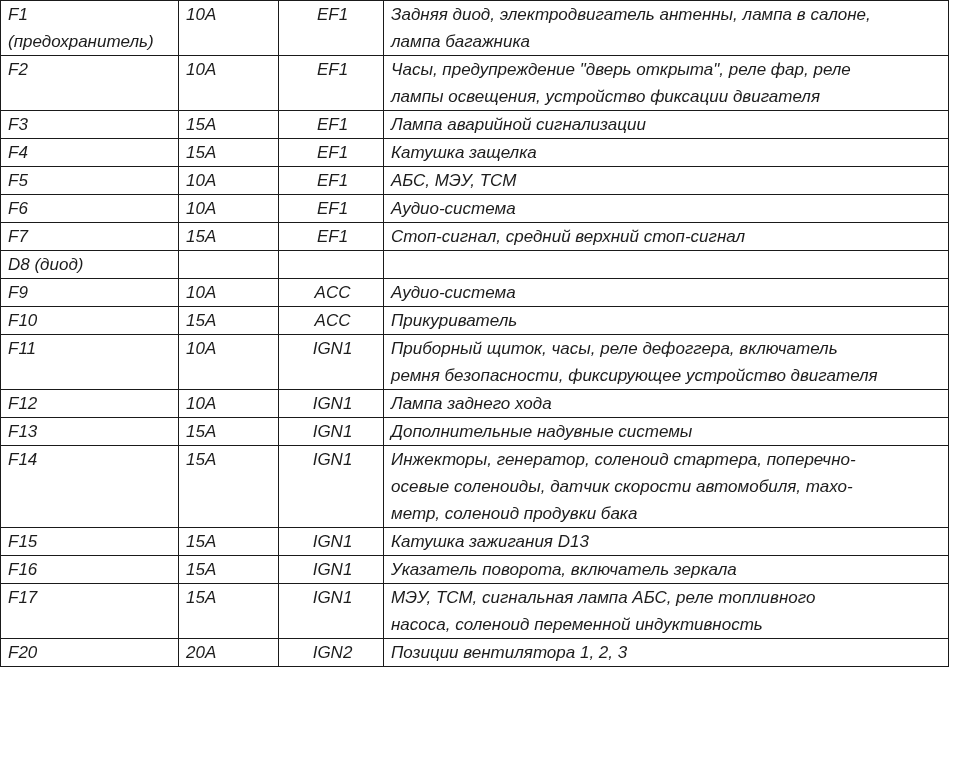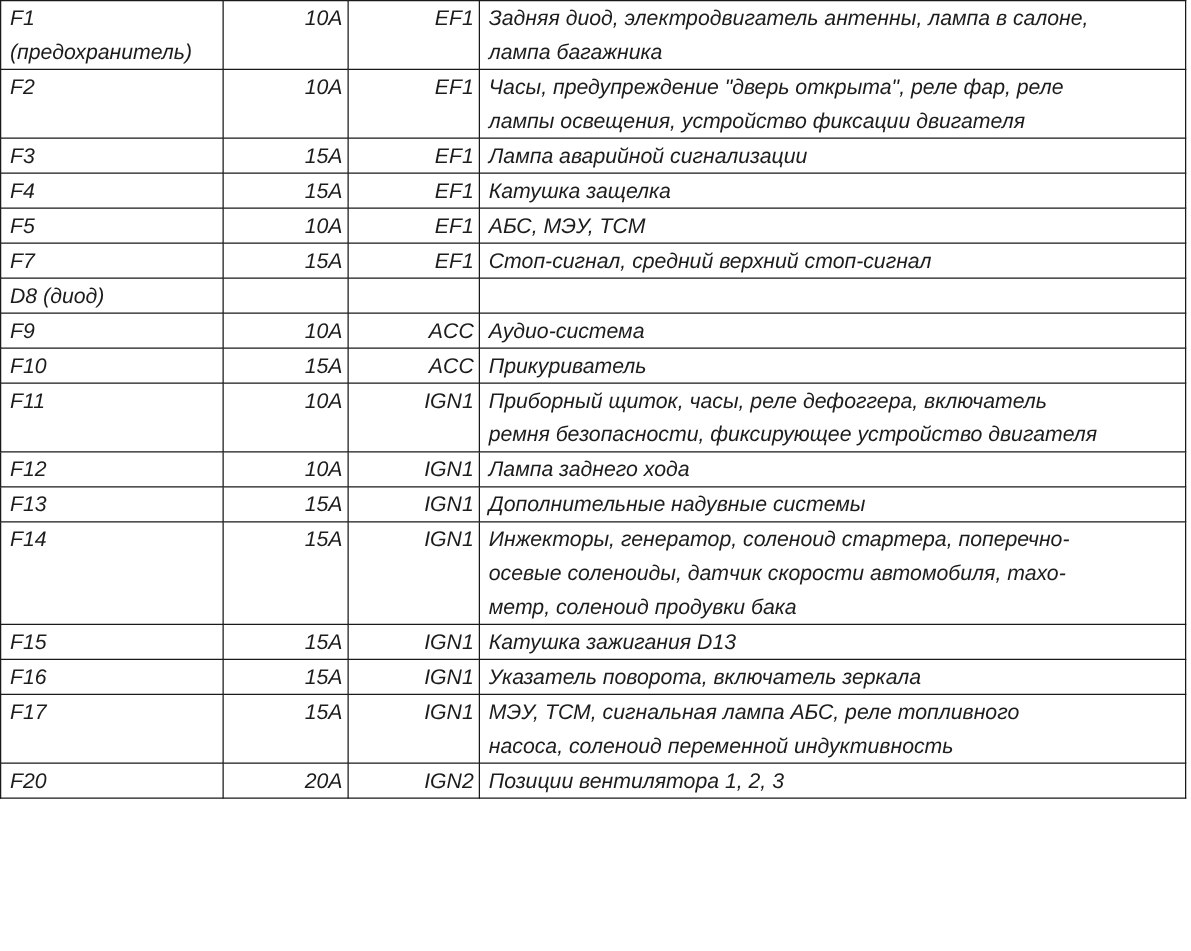--- a/index.html
+++ b/index.html
@@ -26,22 +26,22 @@
     border: 1.5px solid var(--border, #1a1a1a);
     vertical-align: top;
     font-size: 17px;
     line-height: 27px;
     color: var(--text, #1c1c1c);
     padding: 0 4px 0 7px;
     white-space: pre-line;
     overflow: hidden;
   }
   td.c-id   { text-align: left; }
-  td.c-amp  { text-align: right; padding: 0; }
-  td.c-cir  { text-align: right; padding: 0; }
+  td.c-amp  { text-align: left; padding: 0; }
+  td.c-cir  { text-align: center; padding: 0; }
   td.c-desc { text-align: left; }
 </style>
 </head>
 <body>
 
 <div class="page">
   <table class="fuse-table">
     <colgroup>
       <col style="width:178px">
       <col style="width:100px">
@@ -80,20 +80,26 @@
     <td class="c-desc">Катушка защелка</td>
   </tr>
 
   <tr>
     <td class="c-id">F5</td>
     <td class="c-amp">10A</td>
     <td class="c-cir">EF1</td>
     <td class="c-desc">АБС, МЭУ, ТСМ</td>
   </tr>
 
+  <tr>
+    <td class="c-id">F6</td>
+    <td class="c-amp">10A</td>
+    <td class="c-cir">EF1</td>
+    <td class="c-desc">Аудио-система</td>
+  </tr>
 
   <tr>
     <td class="c-id">F7</td>
     <td class="c-amp">15A</td>
     <td class="c-cir">EF1</td>
     <td class="c-desc">Стоп-сигнал, средний верхний стоп-сигнал</td>
   </tr>
 
   <tr>
     <td class="c-id">D8 (диод)</td>

